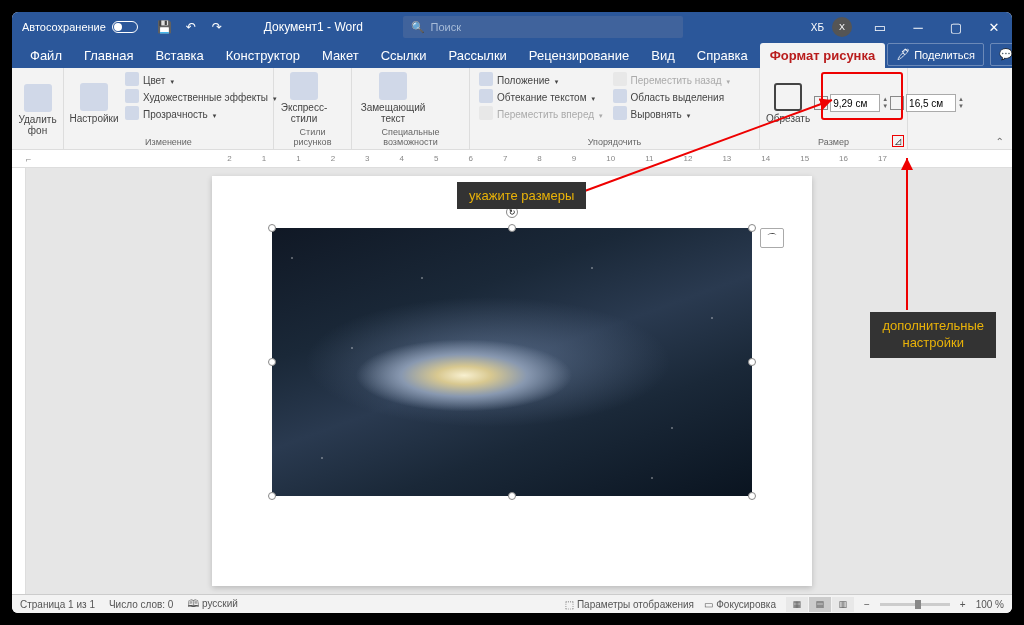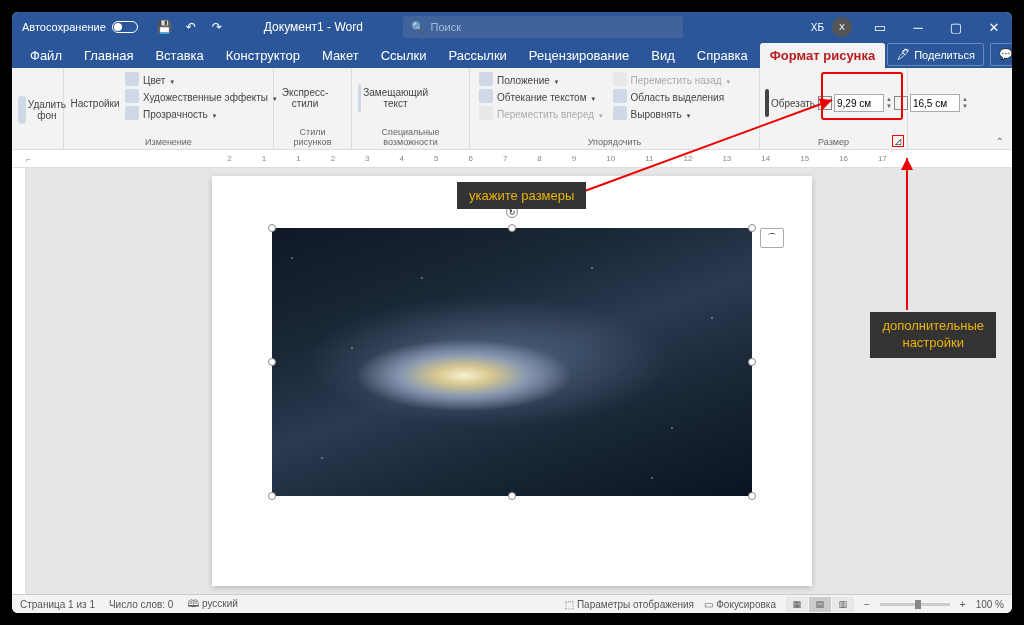--- a/index.html
+++ b/index.html
@@ -24,21 +24,21 @@
 .tab { padding: 5px 10px; color: #fff; font-size: 13px; cursor: pointer; white-space: nowrap; }
 .tab.active { background: #f3f3f3; color: #b91c1c; font-weight: 600; border-radius: 3px 3px 0 0; }
 .tab-right { margin-left: auto; display: flex; gap: 6px; }
 .share-btn { padding: 4px 8px; color: #fff; font-size: 11px; display: flex; align-items: center; gap: 4px; cursor: pointer; border: 1px solid rgba(255,255,255,0.3); border-radius: 2px; margin-bottom: 2px; }
 
 
 .ribbon { height: 82px; background: #f3f3f3; border-bottom: 1px solid #ddd; display: flex; position: relative; }
 .ribbon-group { border-right: 1px solid #ddd; padding: 3px 6px 1px; display: flex; flex-direction: column; position: relative; }
 .ribbon-group-label { font-size: 9px; color: #666; text-align: center; margin-top: auto; padding: 2px 0 1px; }
 .rg-content { display: flex; gap: 4px; flex: 1; }
-.big-btn { display: flex; flex-direction: row; align-items: center; justify-content: center; width: 48px; cursor: pointer; font-size: 10px; color: #444; text-align: center; line-height: 1.1; gap: 2px; }
+.big-btn { display: flex; flex-direction: column; align-items: center; justify-content: center; width: 48px; cursor: pointer; font-size: 10px; color: #444; text-align: center; line-height: 1.1; gap: 2px; }
 .big-btn .icon { width: 28px; height: 28px; background: #d0d8e8; border-radius: 3px; }
 .small-btns { display: flex; flex-direction: column; gap: 1px; }
 .small-btn { display: flex; align-items: flex-end; gap: 4px; font-size: 10px; color: #444; cursor: pointer; padding: 1px 3px; white-space: nowrap; }
 .small-btn .icon { width: 14px; height: 14px; background: #d0d8e8; border-radius: 2px; }
 .small-btn.disabled { color: #aaa; }
 .small-btn.disabled .icon { background: #e8e8e8; }
 .dropdown-arrow { font-size: 7px; margin-left: 1px; }
 
 
 .size-group { position: relative; }

